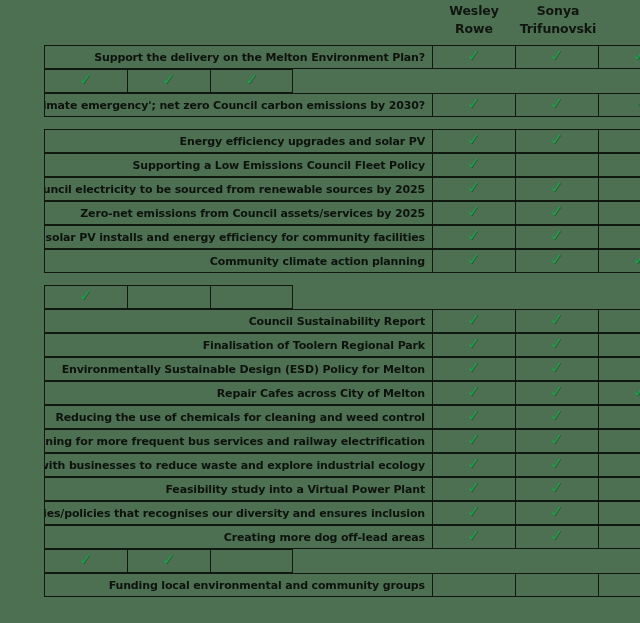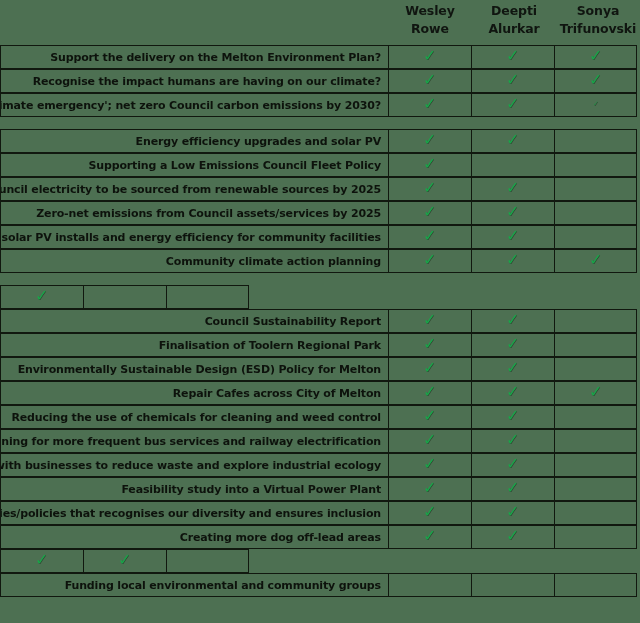--- a/index.html
+++ b/index.html
@@ -11,20 +11,21 @@
     height: 623px;
     background: #4d7052;
     font-family: "DejaVu Sans", sans-serif;
     overflow: hidden;
   }
   .board {
     position: relative;
     width: 640px;
     height: 448px;
     box-sizing: border-box;
+    padding-left: 44px;
   }
 
   
   .header-row {
     display: flex;
     height: 45px;
     align-items: flex-start;
   }
   .header-spacer {
     width: 388px;
@@ -134,44 +135,39 @@
 
 <div class="board">
 
   <div class="header-row">
     <div class="header-spacer"></div>
     <div class="header-cell">
       <span class="nm">Wesley</span>
       <span class="nm">Rowe</span>
     </div>
     <div class="header-cell">
-      <span class="nm">Deepti</span>
-      <span class="nm">Alurkar</span>
-    </div>
-    <div class="header-cell">
       <span class="nm">Sonya</span>
       <span class="nm">Trifunovski</span>
     </div>
   </div>
 
   <div id="table-body">
       <div class="row">
         <div class="lbl">Support the delivery on the Melton Environment Plan?</div>
         <div class="chk">
           <span class="tick">✓</span>
         </div>
         <div class="chk">
           <span class="tick">✓</span>
         </div>
         <div class="chk last">
           <span class="tick">✓</span>
         </div>
       </div>
       <div class="row">
-        <div class="lbl">Recognise the impact humans are having on our climate?</div>
         <div class="chk">
           <span class="tick">✓</span>
         </div>
         <div class="chk">
           <span class="tick">✓</span>
         </div>
         <div class="chk last">
           <span class="tick">✓</span>
         </div>
       </div>

